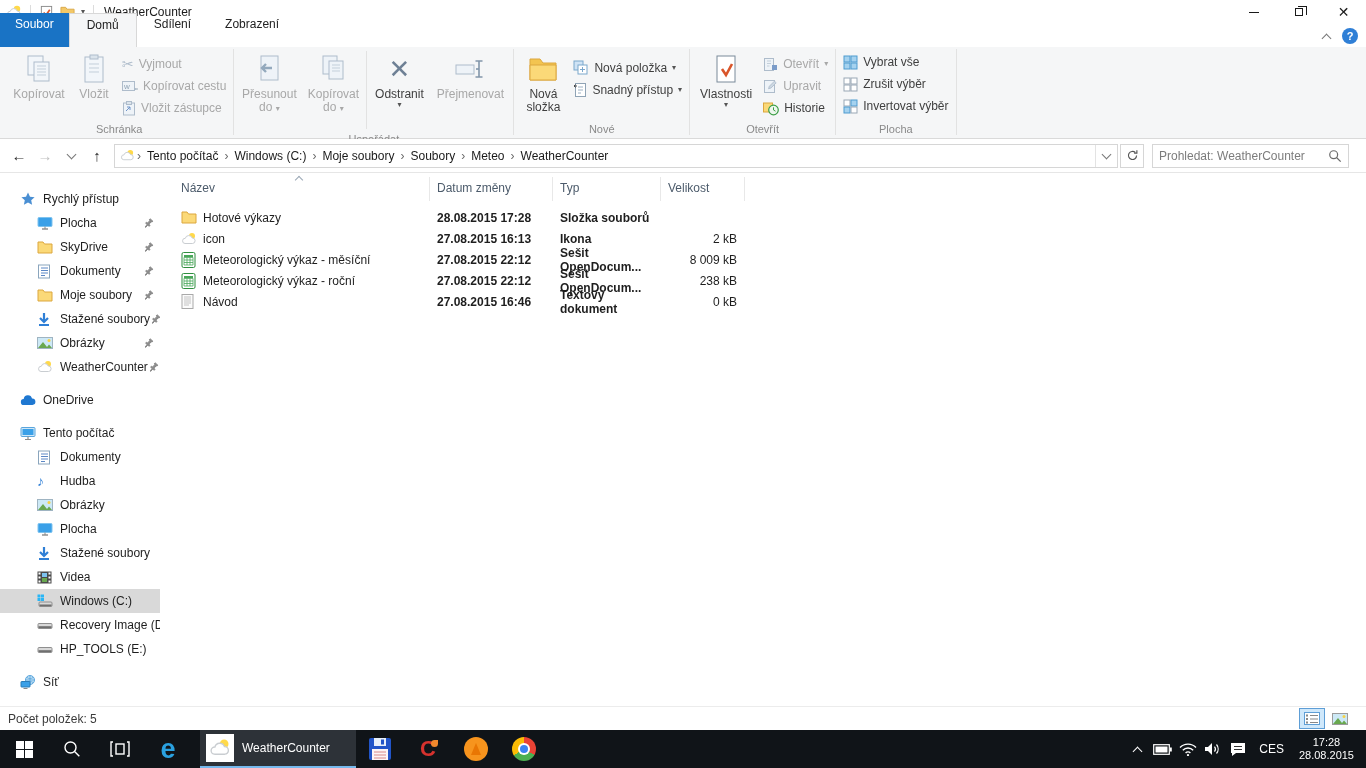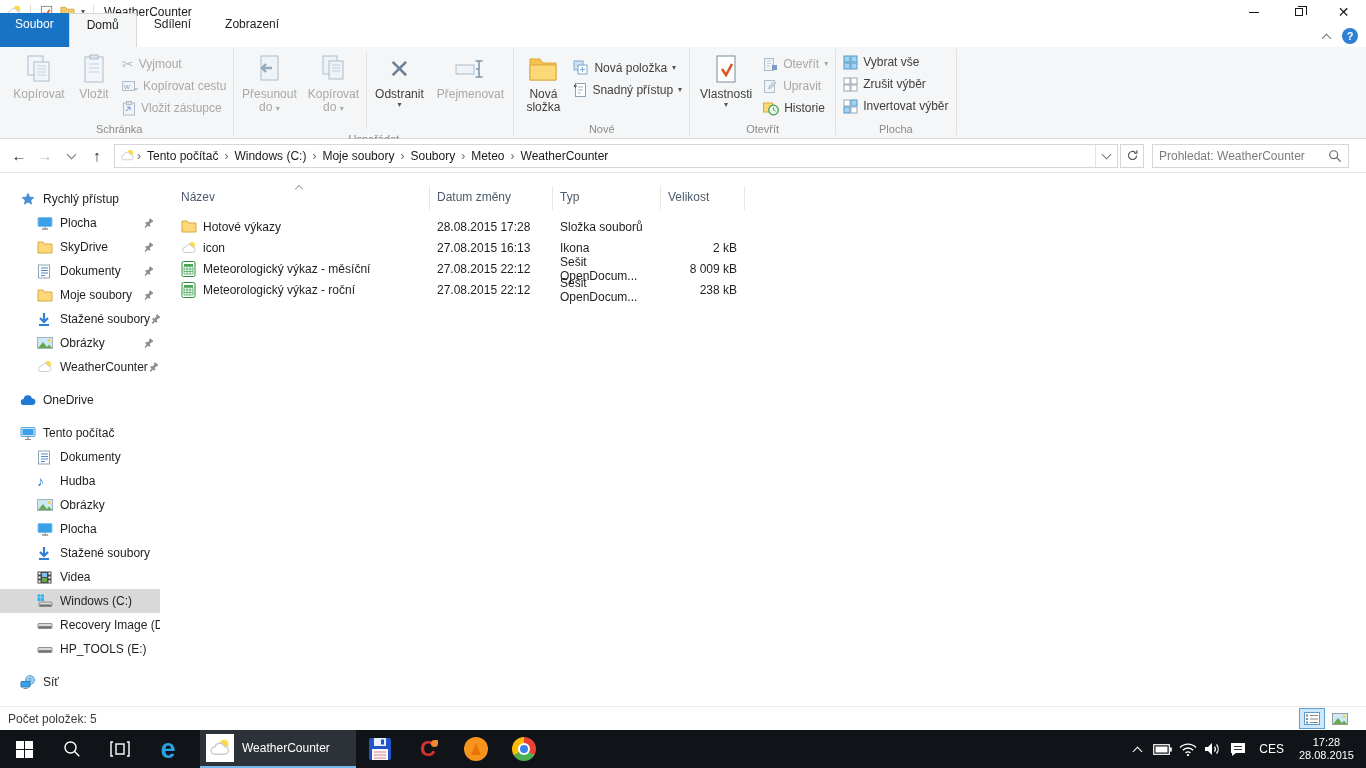--- a/index.html
+++ b/index.html
@@ -61,30 +61,30 @@
   #sidebar { position:absolute; left:0; top:173px; width:160px; height:533px; background:#fff; overflow:hidden; padding-top:14px; }
   .sbrow { height:24px; display:flex; align-items:center; white-space:nowrap; }
   .sbrow .ic { width:16px; margin-right:7px; flex:none; }
   .sb-l1 { padding-left:20px; }
   .sb-l2 { padding-left:37px; }
   .sb-gap { height:9px; }
   .sbrow.sel { background:#d9d9d9; }
   .pin { margin-left:auto; margin-right:6px; flex:none; }
 
   
-  #filelist { position:absolute; left:176px; top:186px; width:580px; }
+  #filelist { position:absolute; left:176px; top:177px; width:580px; }
   .cols { display:flex; }
   .c-name { width:254px; } .c-date { width:123px; } .c-type { width:108px; } .c-size { width:84px; text-align:right; padding-right:8px; }
   #listheader { height:24px; color:#4c5b6b; }
   #listheader .hc { border-right:1px solid #e8e8e8; padding:4px 0 0 7px; position:relative; }
   #listheader .c-name { padding-left:5px; }
   #sortcaret { position:absolute; left:120px; top:0px; width:6px; height:6px; border-left:1.2px solid #9aa7b5; border-top:1.2px solid #9aa7b5; transform:rotate(45deg); }
   .frow { height:21px; display:flex; align-items:center; }
   .frow .c-name { display:flex; align-items:center; gap:6px; padding-left:5px; }
-  .frow .c-date, .frow .c-type { padding-left:7px; }
+  .frow .c-date, .frow .c-type { padding-left:7px;font-weight:bold; }
   .fic { width:16px; flex:none; }
 
   
   #statusbar { position:absolute; left:0; top:706px; width:1366px; height:24px; background:#fff; border-top:1px solid #ececec; display:flex; align-items:center; }
   #status-count { padding-left:8px; color:#3b3b3b; }
   #view-btns { margin-left:auto; display:flex; gap:4px; padding-right:14px; }
   .vbtn { width:24px; height:19px; display:flex; align-items:center; justify-content:center; }
   .vbtn.active { background:#cfe8fb; outline:1px solid #5e9ed6; }
 
   
@@ -774,20 +774,34 @@
             <path d="M6 5.4V13M9 5.4V13M3 8h9M3 10.5h9" stroke="#4aa85a" stroke-width="0.8"></path>
           </svg>
         </span>
       <span>Meteorologický výkaz - roční</span>
     </div>
     <div class="c-date">27.08.2015 22:12</div>
     <div class="c-type">Sešit OpenDocum...</div>
     <div class="c-size">238 kB</div>
   </div>
 
+  <div class="frow">
+    <div class="c-name">
+      <span class="fic">
+          <svg width="13" height="15" viewBox="0 0 13 15">
+            <rect x="1" y="0.5" width="11" height="14" fill="#fbfbfb" stroke="#a9a9a9"></rect>
+            <path d="M3 3h7M3 5h7M3 7h7M3 9h7M3 11h5" stroke="#c3c3c3"></path>
+          </svg>
+        </span>
+      <span>Návod</span>
+    </div>
+    <div class="c-date">27.08.2015 16:46</div>
+    <div class="c-type">Textový dokument</div>
+    <div class="c-size">0 kB</div>
+  </div>
 </div>
 
 <div id="statusbar">
   <span id="status-count">Počet položek: 5</span>
   <div id="view-btns">
     <div class="vbtn active">
       <svg width="16" height="13" viewBox="0 0 16 13">
           <rect x="0.5" y="0.5" width="15" height="12" fill="#fff" stroke="#5e9ed6"></rect>
           <rect x="2" y="2.5" width="2" height="2" fill="#888"></rect>
           <rect x="2" y="6" width="2" height="2" fill="#888"></rect>

